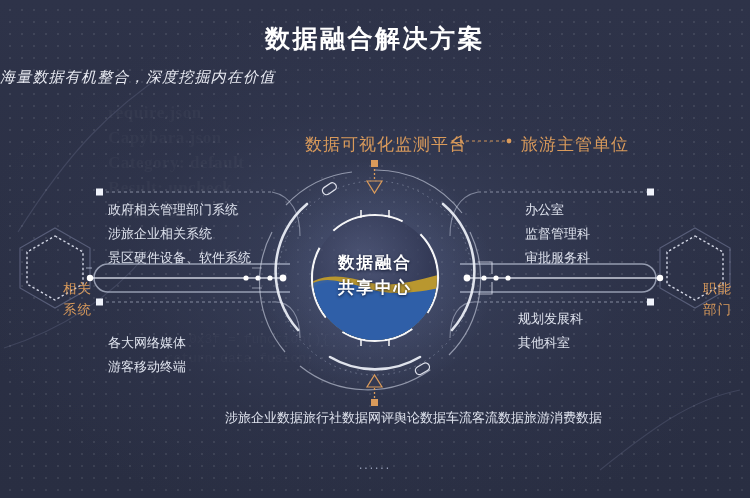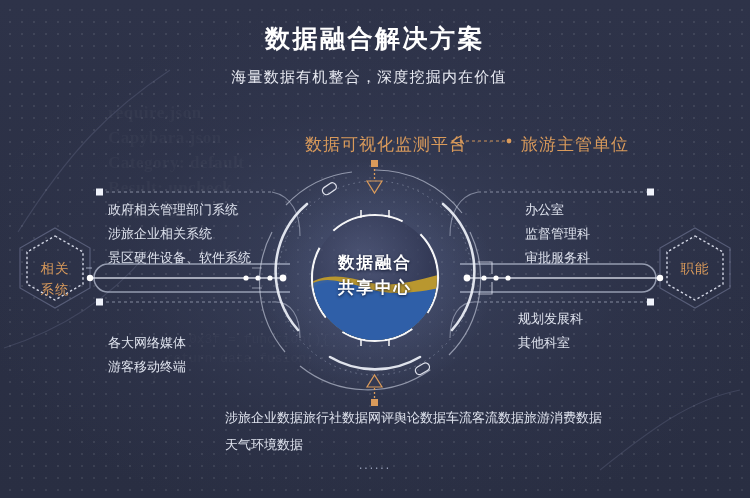--- a/index.html
+++ b/index.html
@@ -37,36 +37,36 @@
     font-size:13px;line-height:19px;white-space:pre;pointer-events:none;
   }
   svg.layer{position:absolute;left:0;top:0;width:750px;height:498px;overflow:visible;}
 
   
   .title{
     position:absolute;left:0;right:0;top:22px;text-align:center;
     color:#ffffff;font-size:25px;font-weight:bold;letter-spacing:2.5px;
   }
   .subtitle{
-    position:absolute;left:0;right:12px;top:68px;text-align:center;
-    color:#e8eaf2;font-size:15px;letter-spacing:1.2px;
+    position:absolute;left:0;right:12px;top:68px;text-align:left;
+    color:#e8eaf2;font-size:15px;letter-spacing:1.2px;font-style:italic;
   }
 
   
   .toplabel{
     position:absolute;top:133px;color:#d99a5b;font-size:17px;
     letter-spacing:1px;white-space:nowrap;
   }
   #toplabel-platform{left:305px;}
   #toplabel-authority{left:521px;}
 
   
   .hexlabel{
-    position:absolute;text-align:center;color:#d99a5b;
-    font-size:13.5px;line-height:21px;letter-spacing:1px;white-space:nowrap;
+    position:absolute;text-align:right;color:#d99a5b;
+    font-size:13.5px;line-height:21px;letter-spacing:1px;white-space:nowrap;margin-top:20px;
   }
   #hex-left-label{left:18px;top:258px;width:74px;}
   #hex-right-label{left:658px;top:258px;width:74px;}
 
   
   .sidelist{position:absolute;color:#dfe3ee;font-size:13px;line-height:24px;white-space:nowrap;}
   #list-left-top{left:108px;top:198px;}
   #list-left-bottom{left:108px;top:307px;margin-top:24px;}
   #list-right-top{left:518px;top:198px;margin-left:7px;}
   #list-right-bottom{left:518px;top:307px;}
@@ -256,20 +256,21 @@
 
   <div class="toplabel" id="toplabel-platform">数据可视化监测平台</div>
   <div class="toplabel" id="toplabel-authority">旅游主管单位</div>
 
   <div class="hexlabel" id="hex-left-label">
     <div>相关</div>
     <div>系统</div>
   </div>
   <div class="hexlabel" id="hex-right-label">
     <div>职能</div>
+    <div>部门</div>
   </div>
 
   <div class="sidelist" id="list-left-top">
     <div>政府相关管理部门系统</div>
     <div>涉旅企业相关系统</div>
     <div>景区硬件设备、软件系统</div>
   </div>
   <div class="sidelist" id="list-left-bottom">
     <div>各大网络媒体</div>
     <div>游客移动终端</div>
@@ -289,17 +290,16 @@
     <div>数据融合</div>
     <div>共享中心</div>
   </div>
 
   <div id="bottom-grid">
     <span>涉旅企业数据</span>
     <span>旅行社数据</span>
     <span>网评舆论数据</span>
     <span>车流客流数据</span>
     <span>旅游消费数据</span>
-    <span>天气环境数据</span>
   </div>
   <div id="bottom-ellipsis">......</div>
 
 </div>
 
 </body></html>

